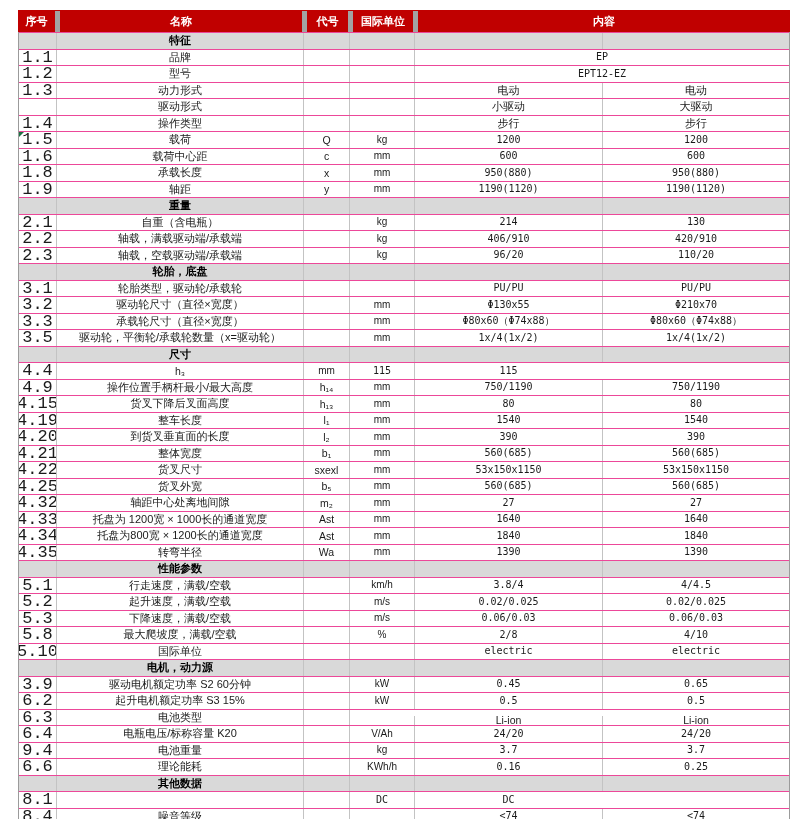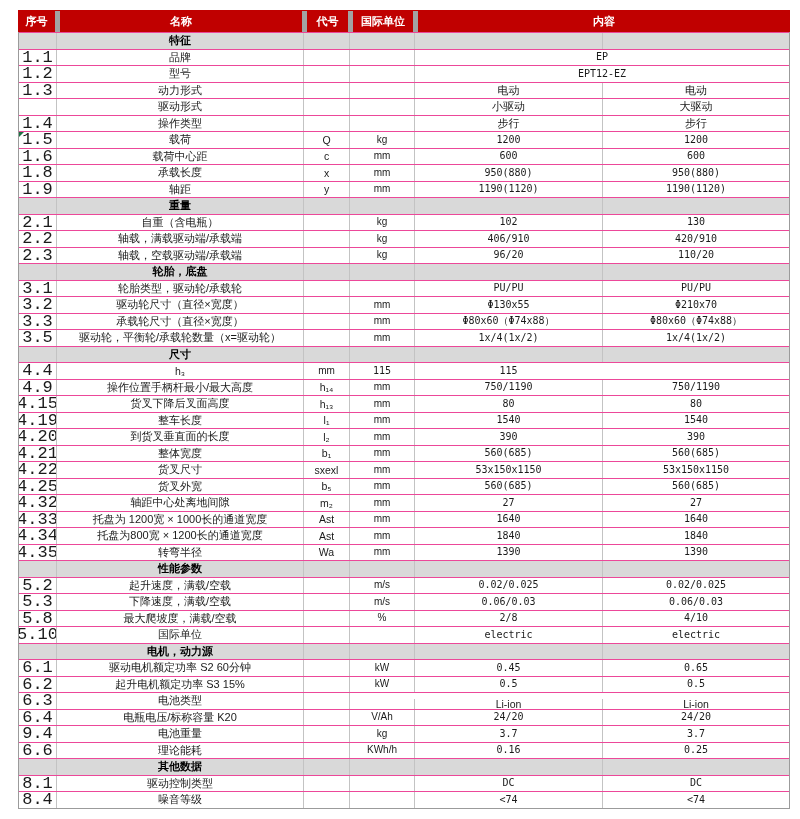--- a/index.html
+++ b/index.html
@@ -127,21 +127,21 @@
         <div class="cell code"></div>
         <div class="cell unit"></div>
         <div class="cell v"></div>
         <div class="cell v"></div>
       </div>
       <div class="row">
         <div class="cell idx">2.1</div>
         <div class="cell nm">自重（含电瓶）</div>
         <div class="cell code"></div>
         <div class="cell unit">kg</div>
-        <div class="cell v mono">102</div>
+        <div class="cell v mono">214</div>
         <div class="cell v mono">130</div>
       </div>
       <div class="row">
         <div class="cell idx">2.2</div>
         <div class="cell nm">轴载，满载驱动端/承载端</div>
         <div class="cell code"></div>
         <div class="cell unit">kg</div>
         <div class="cell v mono">406/910</div>
         <div class="cell v mono">420/910</div>
       </div>
@@ -298,20 +298,28 @@
       </div>
       <div class="row sec">
         <div class="cell idx"></div>
         <div class="cell seclabel">性能参数</div>
         <div class="cell code"></div>
         <div class="cell unit"></div>
         <div class="cell v"></div>
         <div class="cell v"></div>
       </div>
       <div class="row">
+        <div class="cell idx">5.1</div>
+        <div class="cell nm">行走速度，满载/空载</div>
+        <div class="cell code"></div>
+        <div class="cell unit">km/h</div>
+        <div class="cell v mono">3.8/4</div>
+        <div class="cell v mono">4/4.5</div>
+      </div>
+      <div class="row">
         <div class="cell idx">5.2</div>
         <div class="cell nm">起升速度，满载/空载</div>
         <div class="cell code"></div>
         <div class="cell unit">m/s</div>
         <div class="cell v mono">0.02/0.025</div>
         <div class="cell v mono">0.02/0.025</div>
       </div>
       <div class="row">
         <div class="cell idx">5.3</div>
         <div class="cell nm">下降速度，满载/空载</div>
@@ -338,21 +346,21 @@
       </div>
       <div class="row sec">
         <div class="cell idx"></div>
         <div class="cell seclabel">电机，动力源</div>
         <div class="cell code"></div>
         <div class="cell unit"></div>
         <div class="cell v"></div>
         <div class="cell v"></div>
       </div>
       <div class="row">
-        <div class="cell idx">6.1</div>
+        <div class="cell idx">3.9</div>
         <div class="cell nm">驱动电机额定功率 S2 60分钟</div>
         <div class="cell code"></div>
         <div class="cell unit">kW</div>
         <div class="cell v mono">0.45</div>
         <div class="cell v mono">0.65</div>
       </div>
       <div class="row">
         <div class="cell idx">6.2</div>
         <div class="cell nm">起升电机额定功率 S3 15%</div>
         <div class="cell code"></div>
@@ -395,21 +403,20 @@
       <div class="row sec">
         <div class="cell idx"></div>
         <div class="cell seclabel">其他数据</div>
         <div class="cell code"></div>
         <div class="cell unit"></div>
         <div class="cell v"></div>
         <div class="cell v"></div>
       </div>
       <div class="row">
         <div class="cell idx">8.1</div>
-        <div class="cell nm">驱动控制类型</div>
         <div class="cell code"></div>
         <div class="cell unit"></div>
         <div class="cell v mono">DC</div>
         <div class="cell v mono">DC</div>
       </div>
       <div class="row">
         <div class="cell idx">8.4</div>
         <div class="cell nm">噪音等级</div>
         <div class="cell code"></div>
         <div class="cell unit"></div>

